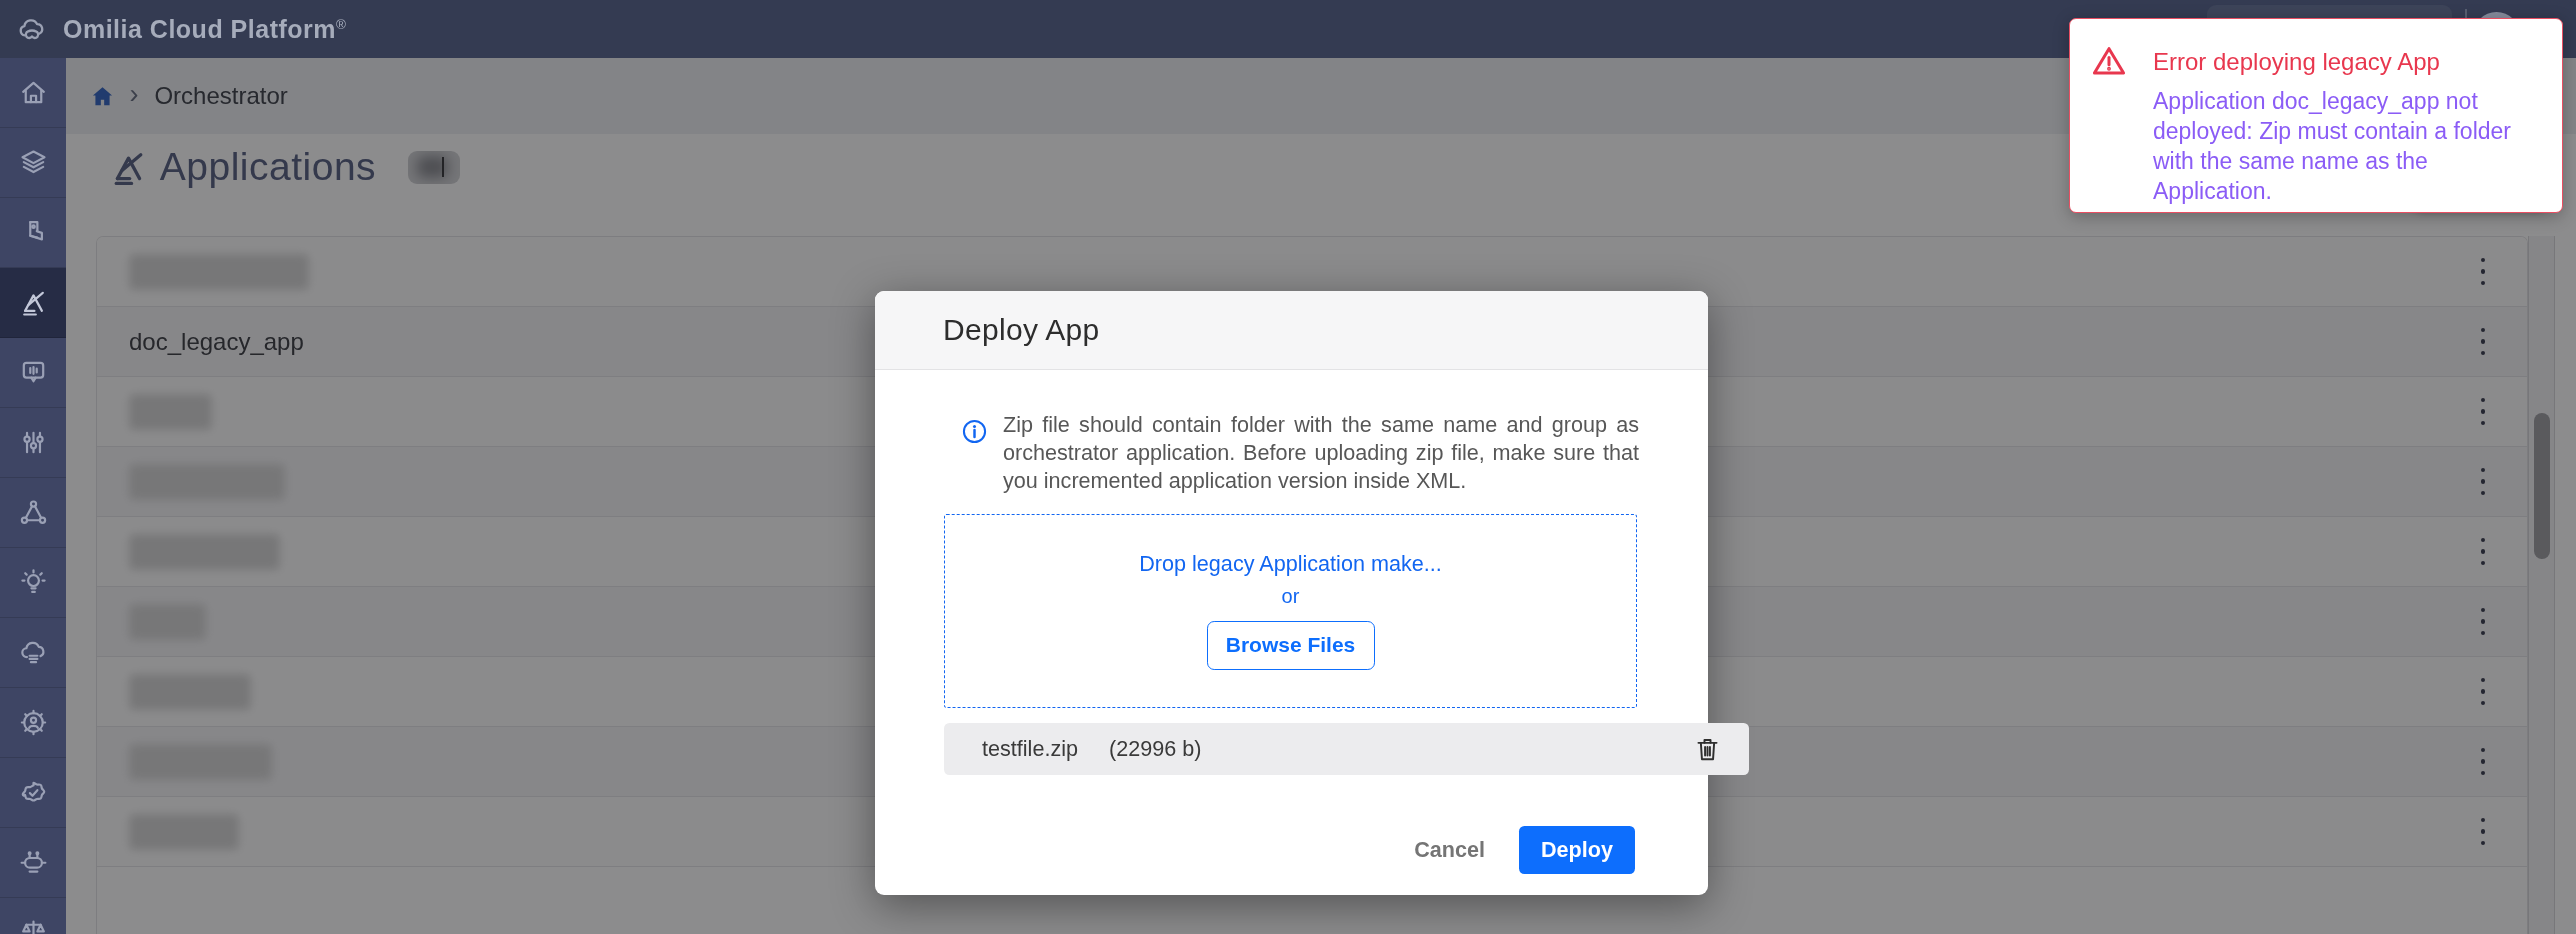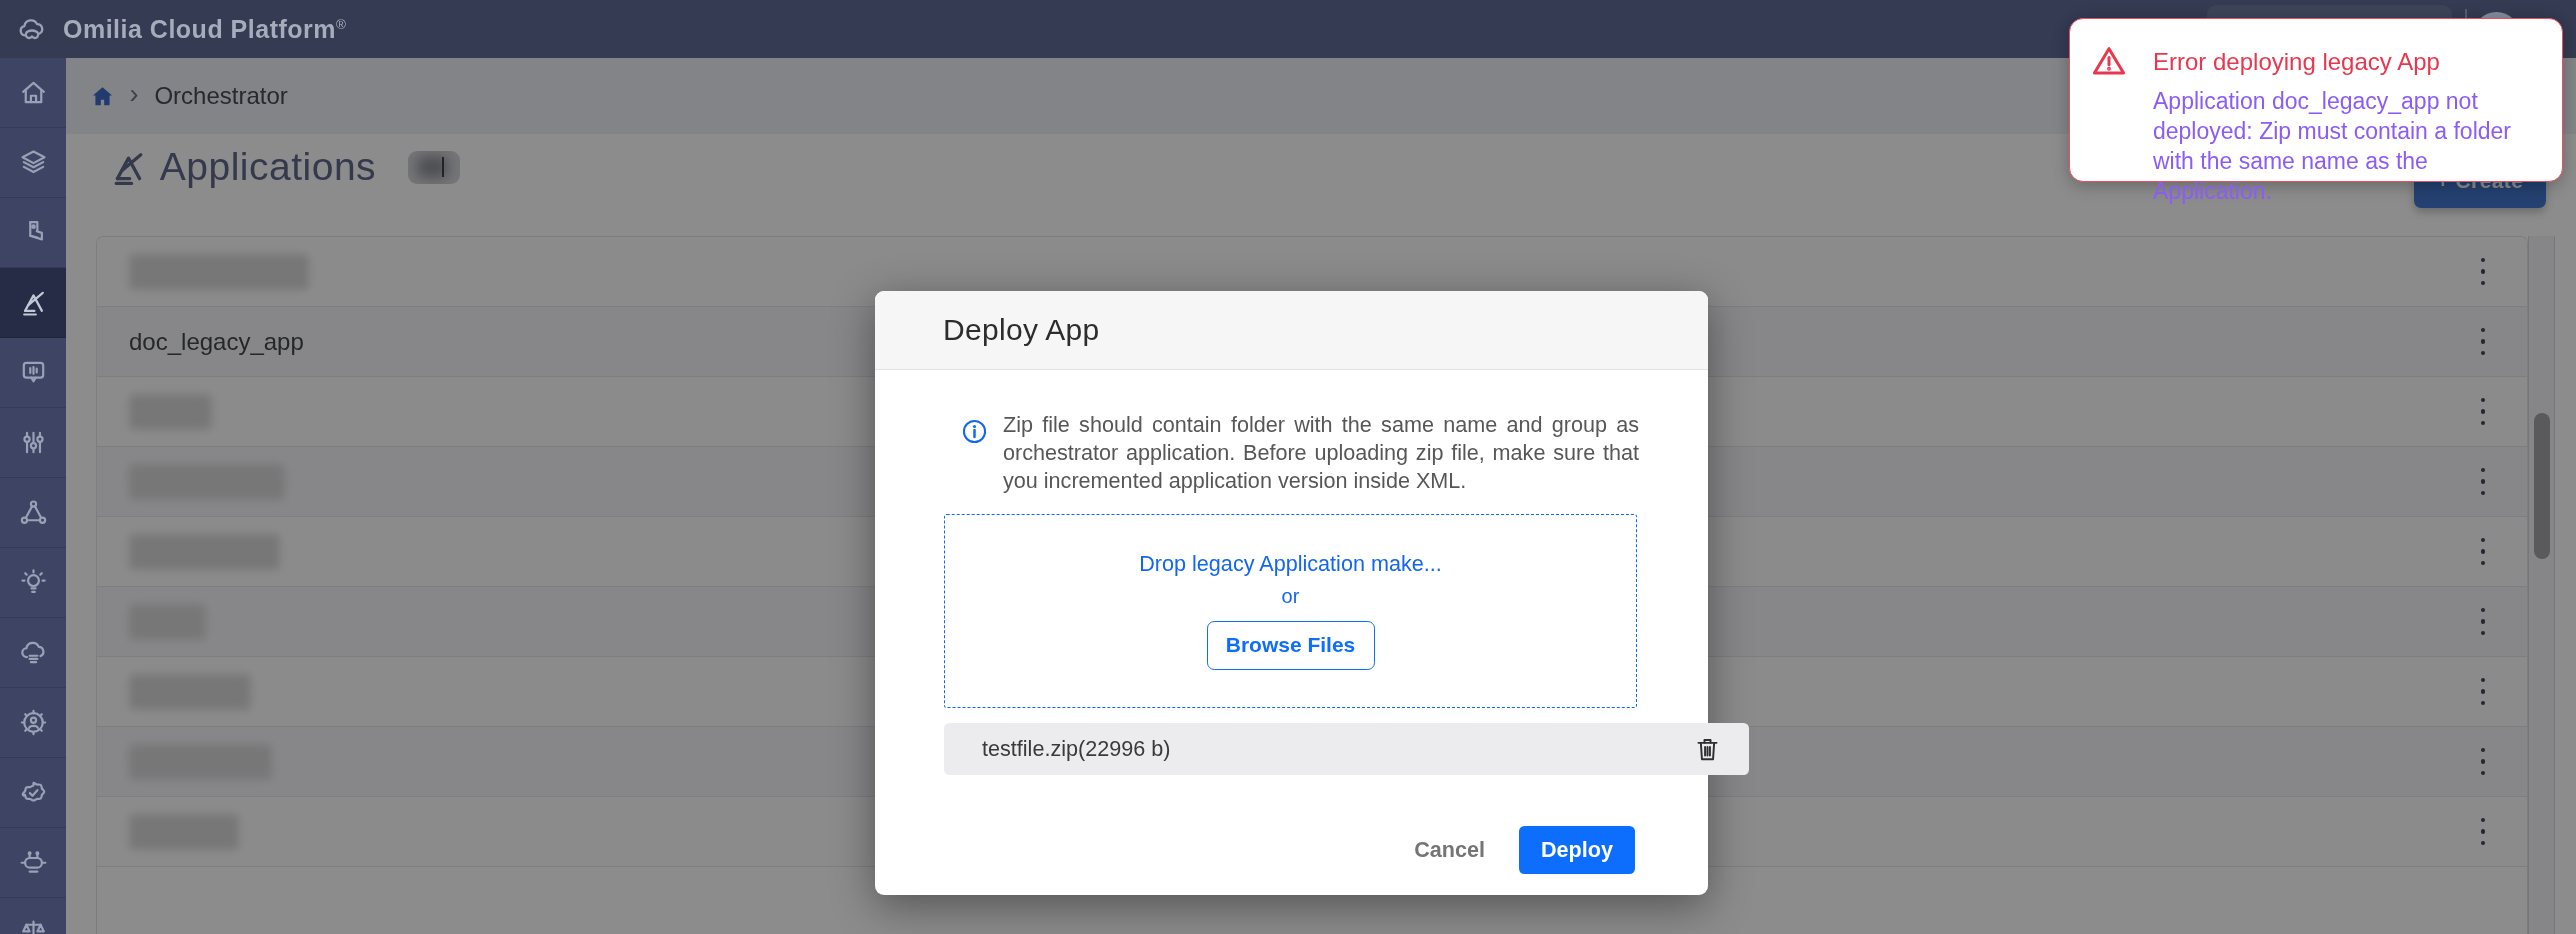--- a/index.html
+++ b/index.html
@@ -61,28 +61,28 @@
   .modal-header { height:79px; background:#f6f6f7; border-bottom:1.8px solid #e3e3e5; border-radius:9px 9px 0 0; display:flex; align-items:center; padding-left:68px; }
   .modal-title { font-size:30px; color:#2d2d2d; letter-spacing:0.3px; }
   .info-icon { position:absolute; left:86px; top:127px; width:27px; height:27px; }
   .info-text { position:absolute; left:128px; top:120px; width:636px; font-size:21.6px; line-height:28px; color:#575757; text-align:justify; }
   .dropzone { position:absolute; left:69px; top:223px; width:693px; height:194px; border:1.8px dashed #1266f1; border-radius:2.7px; display:flex; flex-direction:column; align-items:center; padding-top:36px; cursor:pointer; }
   .drop-text { font-size:21.6px; color:#1266f1; }
   .or-text { font-size:20px; color:#1266f1; margin-top:8px; }
   .browse-btn { margin-top:12.6px; width:168px; height:49px; background:#ffffff; border:1.8px solid #0d6efd; border-radius:7.2px; color:#0d6efd; font-size:21px; font-weight:bold; display:flex; align-items:center; justify-content:center; cursor:pointer; }
   .file-row { position:absolute; left:69px; top:432px; width:805px; height:52px; background:#ececee; border-radius:5.4px; display:flex; align-items:center; }
   .file-name { font-size:21.6px; color:#3a3a3a; margin-left:38px; }
-  .file-size { font-size:21.6px; color:#3a3a3a; }
+  .file-size { font-size:21.6px; color:#3a3a3a; margin-left:31px; }
   .trash-btn { position:absolute; right:27px; top:11.7px; width:29px; height:29px; color:#2f2f2f; cursor:pointer; }
   .modal-footer { position:absolute; right:73px; top:535px; height:48px; display:flex; align-items:center; gap:34px; }
   .cancel-btn { font-size:21.6px; font-weight:bold; color:#757575; cursor:pointer; }
   .deploy-btn { width:116px; height:48px; background:#0d6efd; border-radius:5.4px; color:#ffffff; font-size:21.6px; font-weight:bold; display:flex; align-items:center; justify-content:center; cursor:pointer; }
 
   
-  .toast { position:absolute; left:2069px; top:18px; width:494px; height:164px; background:#ffffff; border:1.8px solid #e94e62; border-radius:14px; z-index:100; box-shadow:0 3.6px 16px rgba(0,0,0,.25); }
+  .toast { position:absolute; left:2069px; top:18px; width:494px; height:195px; background:#ffffff; border:1.8px solid #e94e62; border-radius:7px; z-index:100; box-shadow:0 3.6px 16px rgba(0,0,0,.25); }
   .toast-icon { position:absolute; left:20px; top:23.4px; width:38px; height:38px; color:#e8374e; }
   .toast-title { position:absolute; left:83px; top:29px; font-size:24px; font-weight:500; color:#e8374e; }
   .toast-msg { position:absolute; left:83px; top:67px; width:396px; font-size:23px; line-height:30px; color:#8b5cf6; }
 </style>
 </head>
 <body>
 
 <div class="header">
   <div class="logo-wrap">
     <svg class="logo-icon" viewBox="0 0 24 24" fill="none" stroke="currentColor" stroke-width="1.8" stroke-linecap="round" stroke-linejoin="round">

